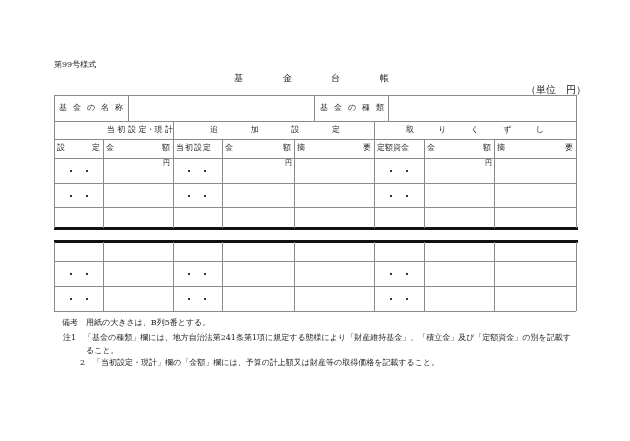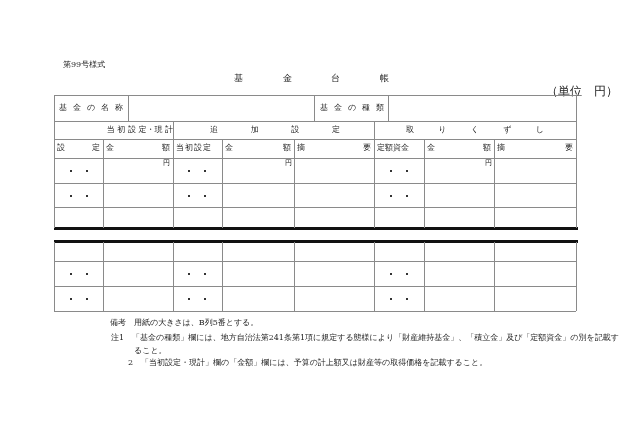--- a/index.html
+++ b/index.html
@@ -1,29 +1,29 @@
 <!DOCTYPE html>
 <html><head>
 <meta charset="utf-8">
 <style>
   html, body { margin:0; padding:0; }
   body { width:630px; height:441px; background:#ffffff; position:relative; overflow:hidden;
          font-family:"DejaVu Serif", "Liberation Serif", serif; color:#222; }
   .abs { position:absolute; }
-  .form-no { left:54px; top:59px; font-size:8px;margin-left:9px; }
+  .form-no { left:54px; top:59px; font-size:8px; }
   .title { top:72px; left:0; width:630px; font-size:9px; }
   .title span { position:absolute; }
-  .unit { left:526px; top:83px; font-size:12px;margin-left:20px; }
+  .unit { left:526px; top:83px; font-size:10px; }
   .hl { position:absolute; height:0; border-top:1px solid #8a8a8a; }
   .vl { position:absolute; width:0; border-left:1px solid #8a8a8a; }
   .thick { position:absolute; height:3px; background:#111; }
   .cell-text { position:absolute; font-size:8px; white-space:nowrap; line-height:10px; }
   .spread { display:flex; justify-content:space-between; }
   .dot { position:absolute; width:2px; height:2px; background:#333; }
-  .notes { font-size:8px; line-height:10px;margin-left:48px; }
+  .notes { font-size:8px; line-height:10px; }
 </style>
 </head>
 <body>
 
 <div class="abs form-no">第99号様式</div>
 
 <div class="abs title">
   <span style="left:234px">基</span>
   <span style="left:283px">金</span>
   <span style="left:331px">台</span>

